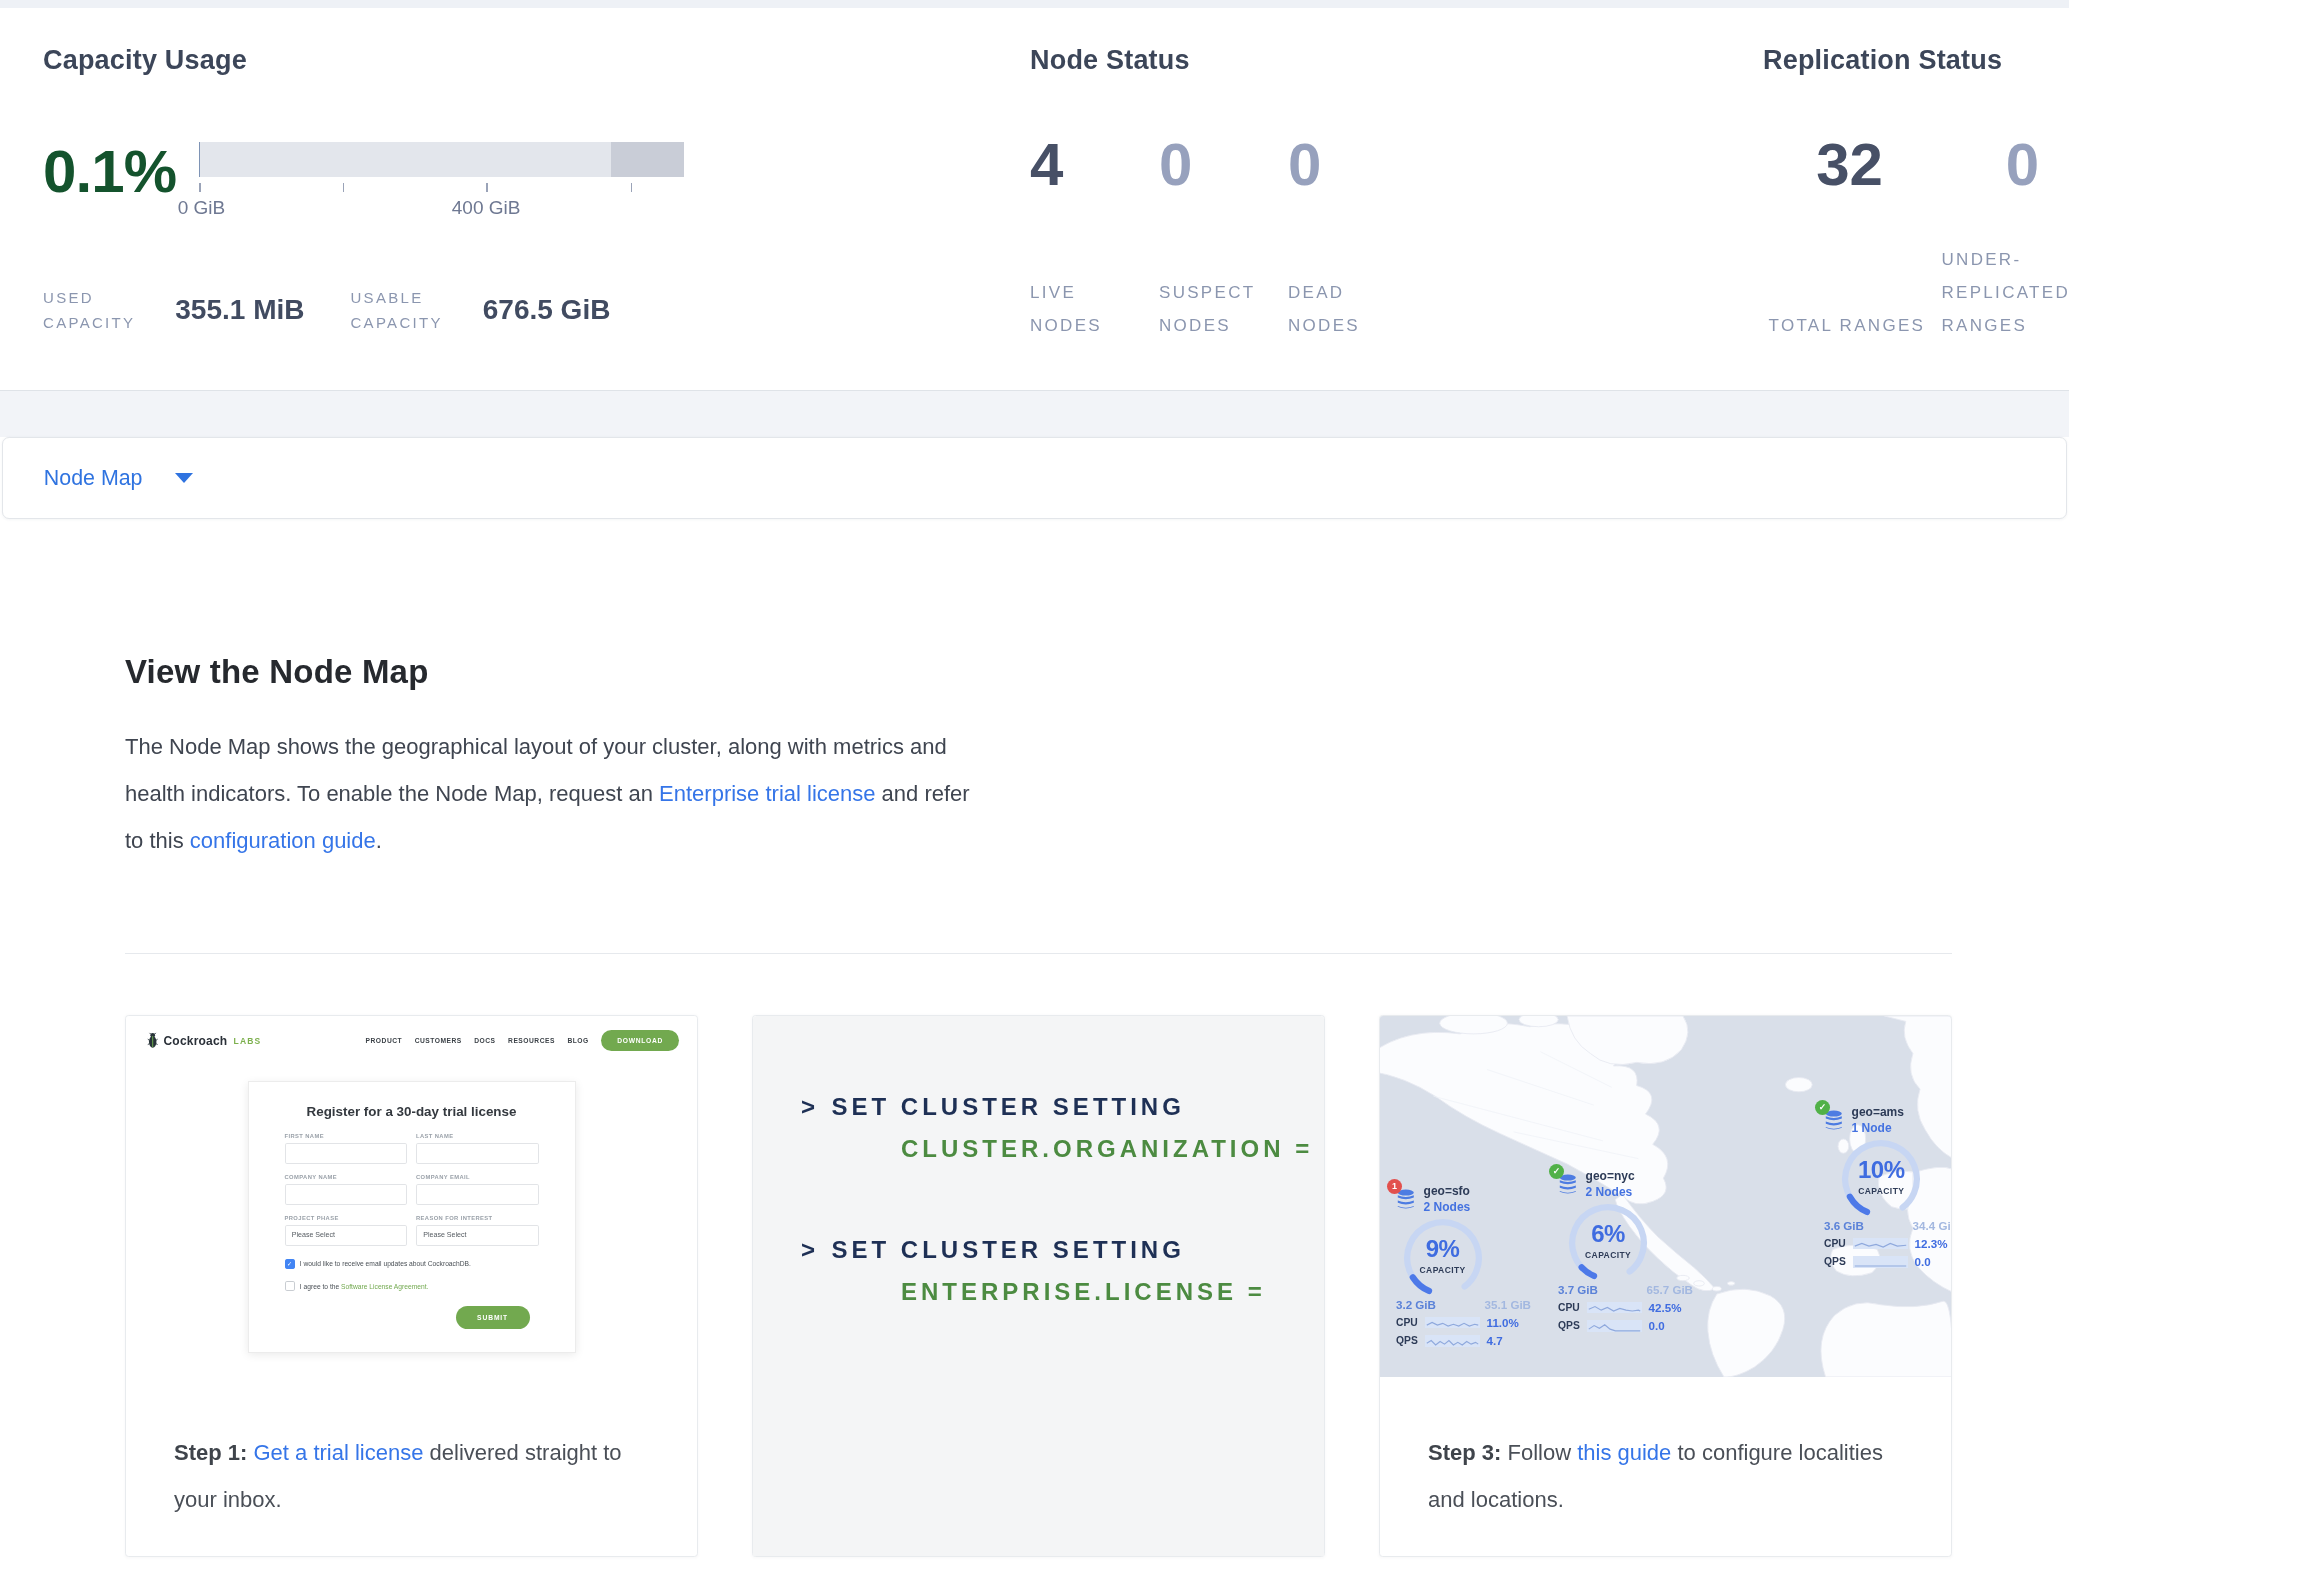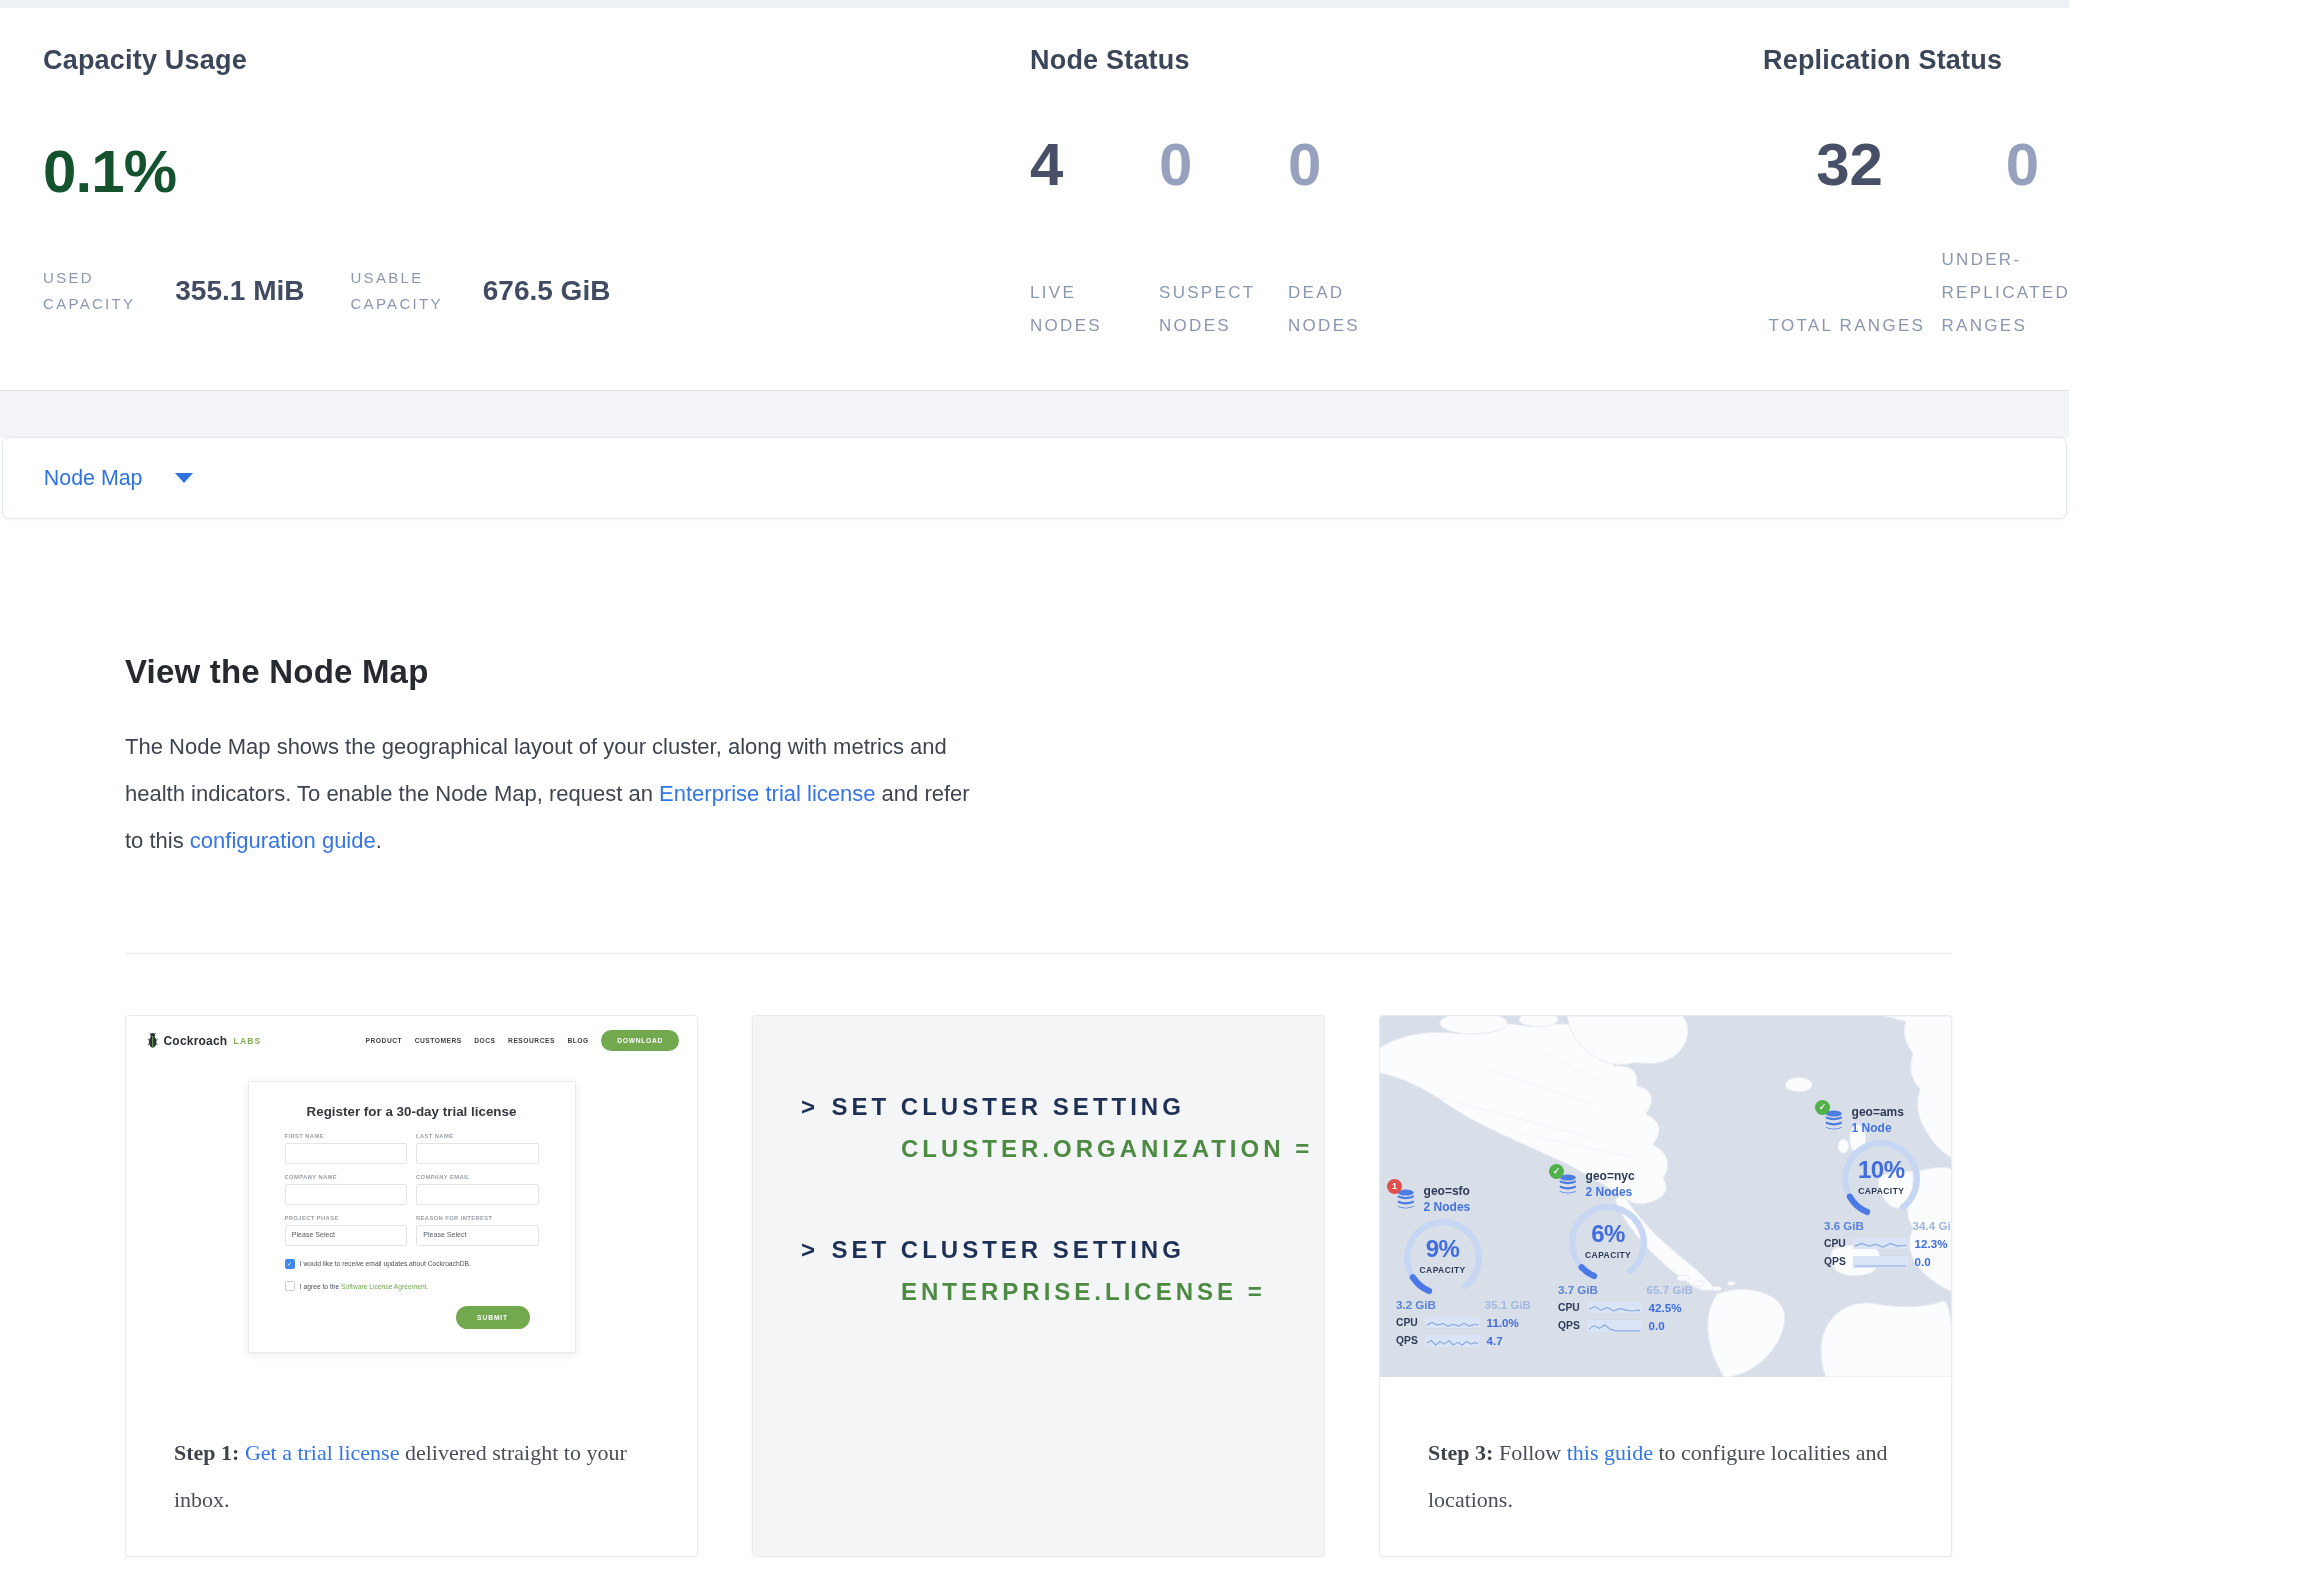--- a/index.html
+++ b/index.html
@@ -49,21 +49,21 @@
   .section-head{display:flex;justify-content:space-between;align-items:flex-start;}
   .main h1{margin:0;font-size:33px;font-weight:600;color:#26292e;letter-spacing:0.2px;}
   .lead{margin-top:32px;font-size:22px;line-height:47px;color:#3f4550;max-width:854px;}
   .lead a{color:#3575e8;text-decoration:none;}
   .trial-btn{width:554px;height:66px;background:#fff;border:0.9px solid #ccd2d9;border-radius:6.2px;color:#2f73e0;font-size:19px;font-weight:700;letter-spacing:0.5px;font-family:"Liberation Sans",sans-serif;margin-top:-10.7px;cursor:pointer;}
   .divider{height:0.9px;background:#e6e9ed;margin-top:89px;}
 
   .cards{display:flex;justify-content:space-between;margin-top:61px;padding-bottom:53px;}
   .card{width:573px;height:542px;background:#fff;border:0.9px solid #e8ebee;border-radius:3.6px;box-sizing:border-box;box-shadow:0 0.9px 3.6px rgba(40,50,70,.04);}
   .card-media{position:relative;height:361px;border-radius:3.6px 3.6px 0 0;overflow:hidden;}
-  .card-caption{padding:52px 48px 0;font-size:22px;line-height:47px;color:#4a4f57;font-family:Liberation Serif, serif;}
+  .card-caption{padding:52px 48px 0;font-size:22px;line-height:47px;color:#4a4f57;}
   .card-caption .step-label{font-weight:700;color:#3f444b;}
   .card-caption a{color:#3575e8;text-decoration:none;}
 
   
   .reg-shot{height:100%;background:#fff;filter:blur(0.5px);}
   .reg-top{display:flex;justify-content:space-between;align-items:center;padding:14.3px 18px 0 19.6px;}
   .reg-logo{display:flex;align-items:center;gap:4.5px;}
   .reg-brand{font-size:12px;font-weight:700;color:#2a3038;letter-spacing:0.2px;}
   .reg-brand2{font-size:8.5px;font-weight:700;color:#7db04e;letter-spacing:1.1px;margin-left:1.8px;}
   .reg-nav{display:flex;align-items:center;gap:12.5px;}
@@ -117,20 +117,36 @@
 <div id="app">
 
   <div class="top-strip"></div>
 
   <div class="stats-panel">
 
     <div class="stat-section sec-capacity">
       <h2>Capacity Usage</h2>
       <div class="pct-row">
         <div class="big-pct">0.1%</div>
+        <div class="bar-wrap">
+          <div class="cap-bar">
+            <div class="bar-used"></div>
+            <div class="bar-dark"></div>
+          </div>
+          <div class="ticks">
+            <div class="tick" style="left:0;"></div>
+            <div class="tick" style="left:29.6%;"></div>
+            <div class="tick" style="left:59.2%;"></div>
+            <div class="tick" style="left:89%;"></div>
+          </div>
+          <div class="tick-labels">
+            <span style="left:0.5%;">0 GiB</span>
+            <span style="left:59.2%;">400 GiB</span>
+          </div>
+        </div>
       </div>
       <div class="cap-legend">
         <div class="leg-label">USED CAPACITY</div>
         <div class="leg-value">355.1 MiB</div>
         <div class="leg-label">USABLE CAPACITY</div>
         <div class="leg-value">676.5 GiB</div>
       </div>
     </div>
 
     <div class="stat-section sec-nodes">

